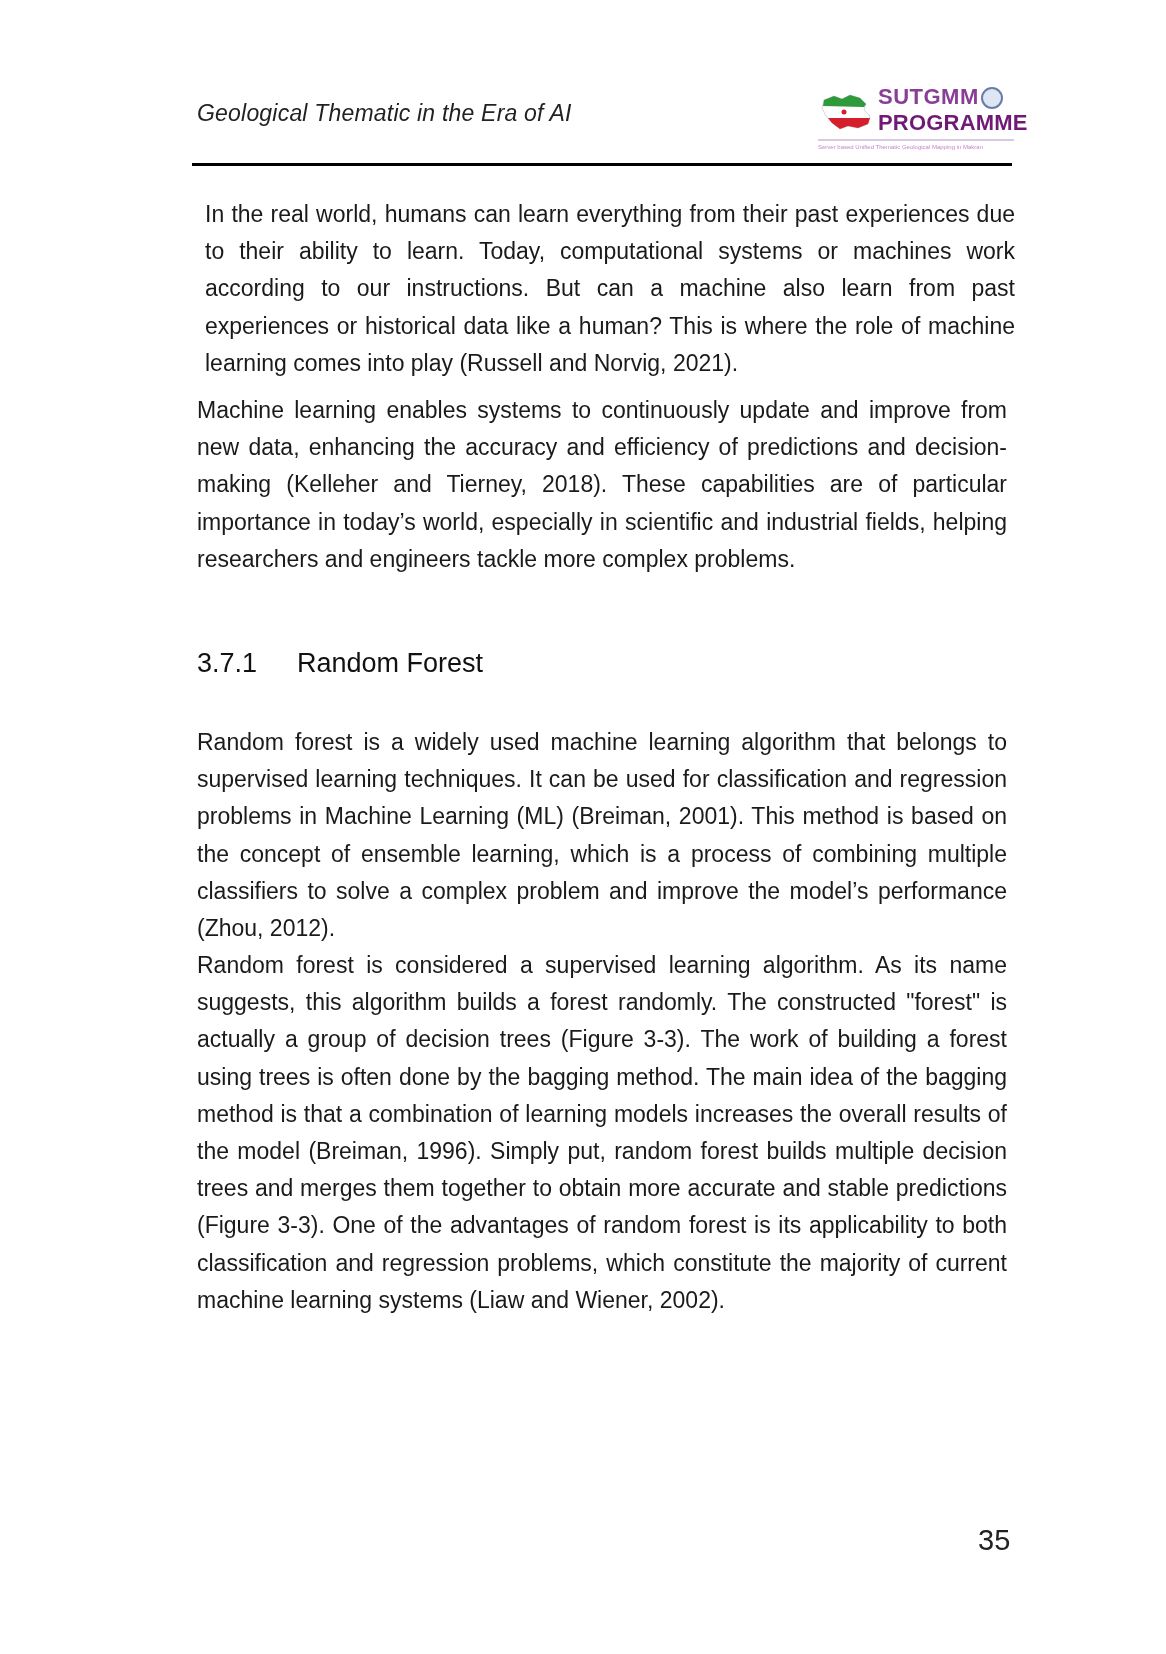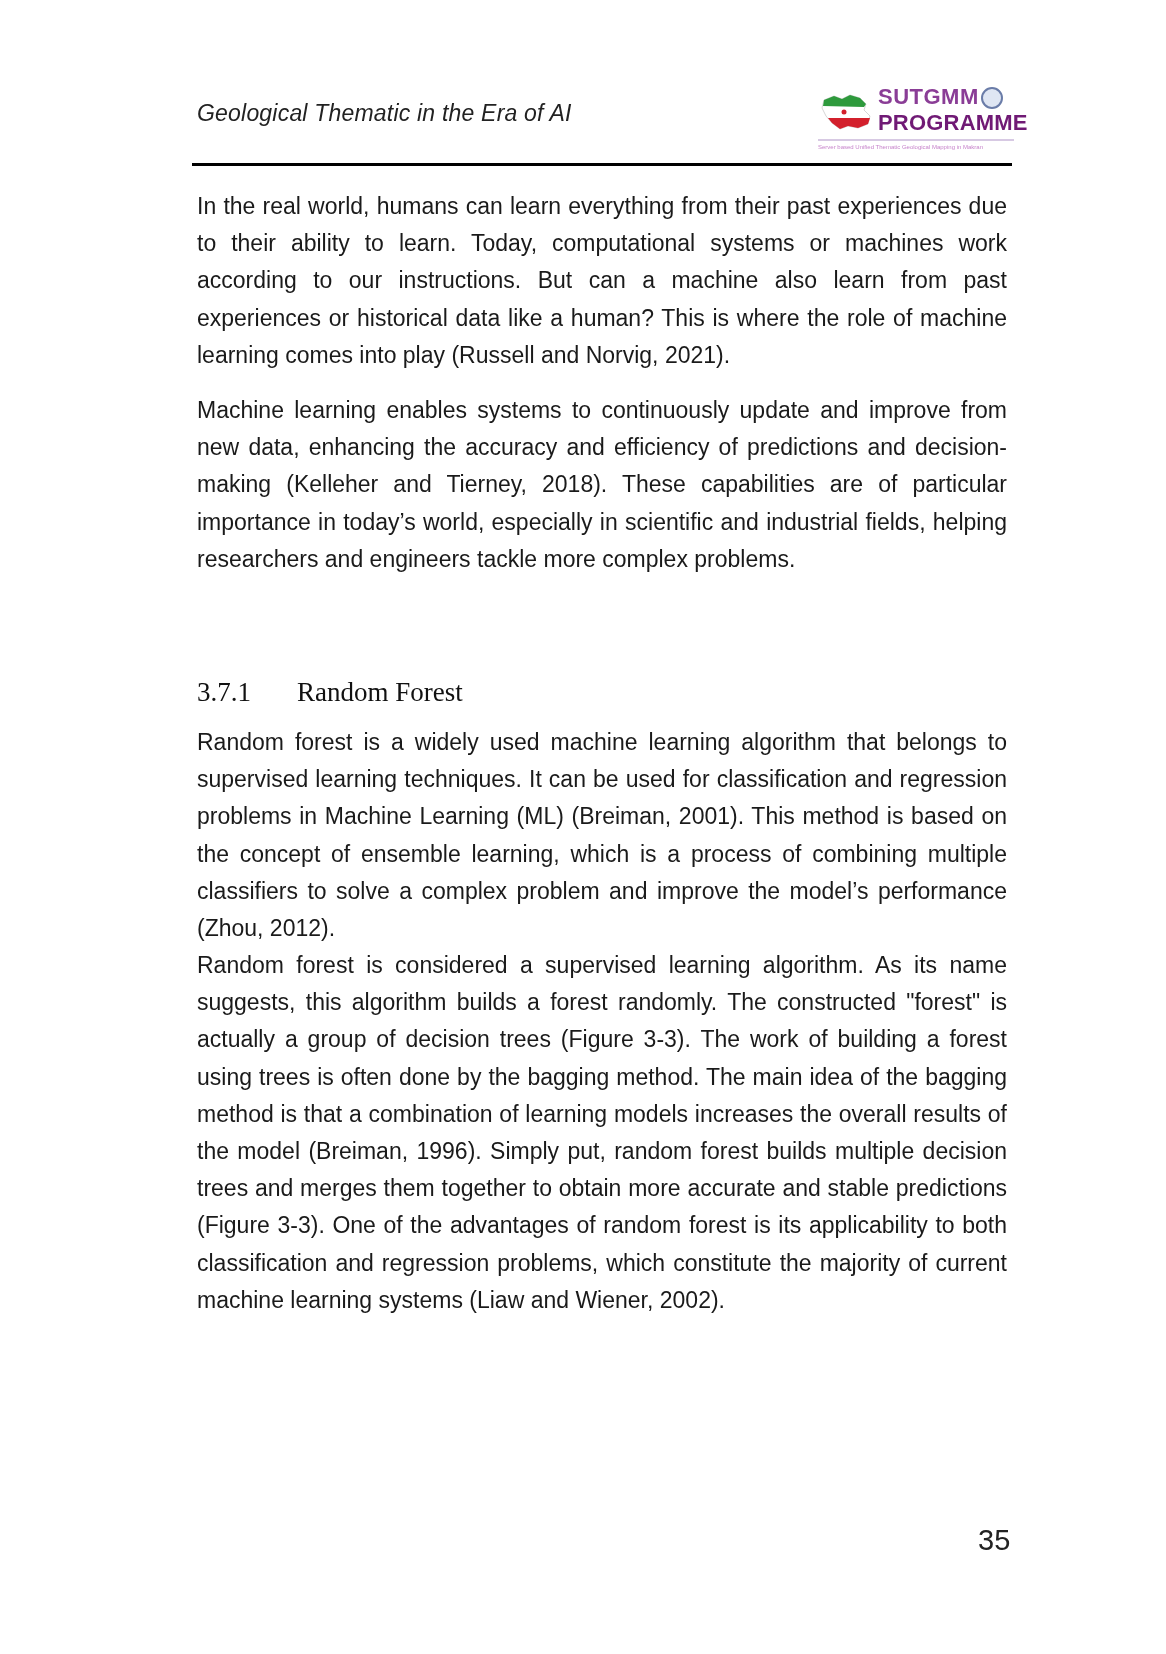--- a/index.html
+++ b/index.html
@@ -9,21 +9,21 @@
   .logo .map { position: absolute; left: 2px; top: 12px; width: 55px; height: 40px; }
   .logo .brand1 { position: absolute; left: 60px; top: 4px; font-size: 22px; font-weight: bold; color: #8a3d96; letter-spacing: 0.5px; }
   .logo .brand2 { position: absolute; left: 60px; top: 30px; font-size: 22px; font-weight: bold; color: #701a75; letter-spacing: 0.2px; }
   .logo .badge { position: absolute; left: 163px; top: 7px; width: 18px; height: 18px; border: 2px solid #6a7ca8; border-radius: 50%; background: #dfe6f3; }
   .logo .underline-bar { position: absolute; left: 0px; top: 59px; width: 196px; height: 2px; background: #d7c9e3; }
   .logo .tagline { position: absolute; left: 0px; top: 64px; font-size: 6px; color: #c784cb; white-space: nowrap; }
   .header-rule { position: absolute; left: 192px; top: 163px; width: 820px; height: 3px; background: #000; }
   .body-text { position: absolute; left: 197px; width: 810px; font-size: 23px; line-height: 37.2px; text-align: justify; font-family: "Liberation Sans", sans-serif; color: #1a1a1a; }
   .p1 { top: 188px; }
   .p2 { top: 392px; }
-  .heading { position: absolute; left: 197px; top: 648px; font-size: 27px; color: #111; font-family: Liberation Serif, serif; margin-top: 29px; }
+  .heading { position: absolute; left: 197px; top: 648px; font-size: 27px; color: #111; font-family: Liberation Sans, sans-serif; }
   .heading .num { display: inline-block; width: 100px; }
   .p3 { top: 724px; }
   .p4 { top: 947px; }
   .page-num { position: absolute; left: 978px; top: 1524px; font-size: 29px; color: #222; }
 </style>
 </head>
 <body>
 
 <div class="header-title">Geological Thematic in the Era of AI</div>
 
@@ -36,21 +36,21 @@
   </svg>
   <div class="brand1">SUTGMM</div>
   <div class="badge"></div>
   <div class="brand2">PROGRAMME</div>
   <div class="underline-bar"></div>
   <div class="tagline">Server based Unified Thematic Geological Mapping in Makran</div>
 </div>
 
 <div class="header-rule"></div>
 
-<p class="body-text p1" style="margin:0">In the real world, humans can learn everything from their past experiences due to their ability to learn. Today, computational systems or machines work according to our instructions. But can a machine also learn from past experiences or historical data like a human? This is where the role of machine learning comes into play (Russell and Norvig, 2021).</p>
+<p class="body-text p1" style="margin:8px">In the real world, humans can learn everything from their past experiences due to their ability to learn. Today, computational systems or machines work according to our instructions. But can a machine also learn from past experiences or historical data like a human? This is where the role of machine learning comes into play (Russell and Norvig, 2021).</p>
 <p class="body-text p2" style="margin:0">Machine learning enables systems to continuously update and improve from new data, enhancing the accuracy and efficiency of predictions and decision-making (Kelleher and Tierney, 2018). These capabilities are of particular importance in today’s world, especially in scientific and industrial fields, helping researchers and engineers tackle more complex problems.</p>
 
 <div class="heading">
   <span class="num">3.7.1</span><span>Random Forest</span>
 </div>
 
 <p class="body-text p3" style="margin:0">Random forest is a widely used machine learning algorithm that belongs to supervised learning techniques. It can be used for classification and regression problems in Machine Learning (ML) (Breiman, 2001). This method is based on the concept of ensemble learning, which is a process of combining multiple classifiers to solve a complex problem and improve the model’s performance (Zhou, 2012).</p>
 <p class="body-text p4" style="margin:0">Random forest is considered a supervised learning algorithm. As its name suggests, this algorithm builds a forest randomly. The constructed "forest" is actually a group of decision trees (Figure 3-3). The work of building a forest using trees is often done by the bagging method. The main idea of the bagging method is that a combination of learning models increases the overall results of the model (Breiman, 1996). Simply put, random forest builds multiple decision trees and merges them together to obtain more accurate and stable predictions (Figure 3-3). One of the advantages of random forest is its applicability to both classification and regression problems, which constitute the majority of current machine learning systems (Liaw and Wiener, 2002).</p>
 
 <div class="page-num">35</div>

